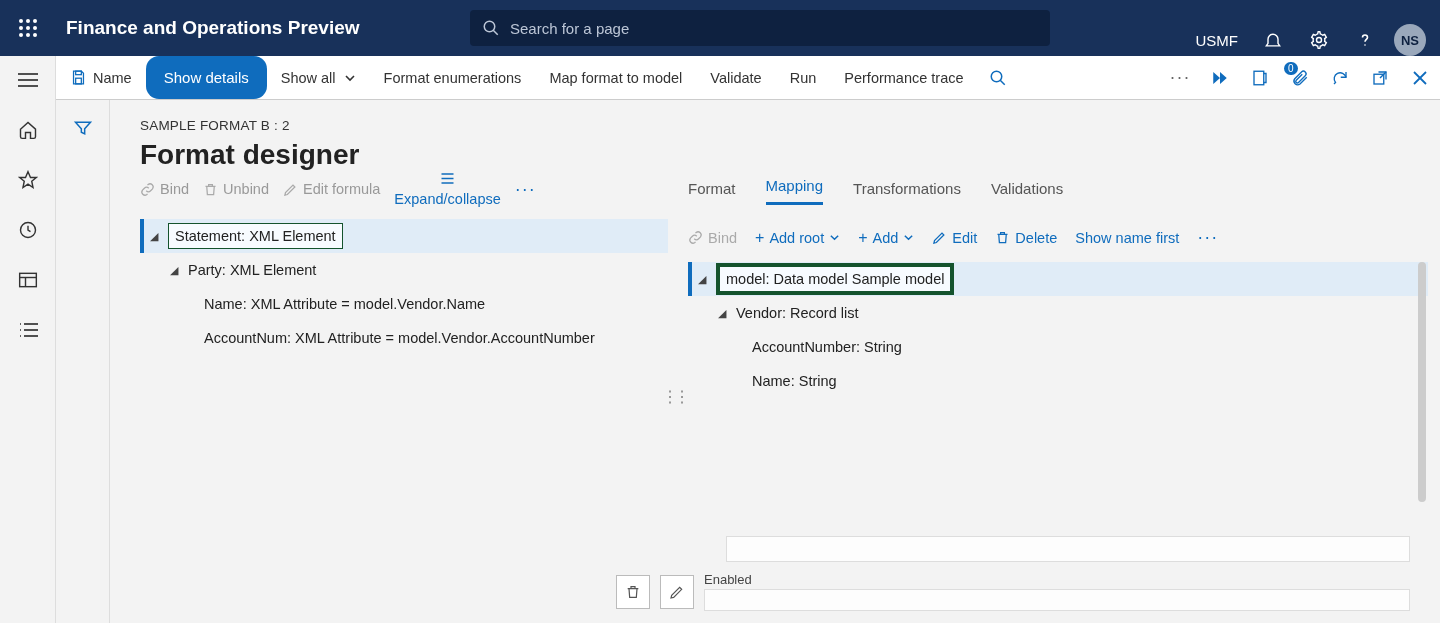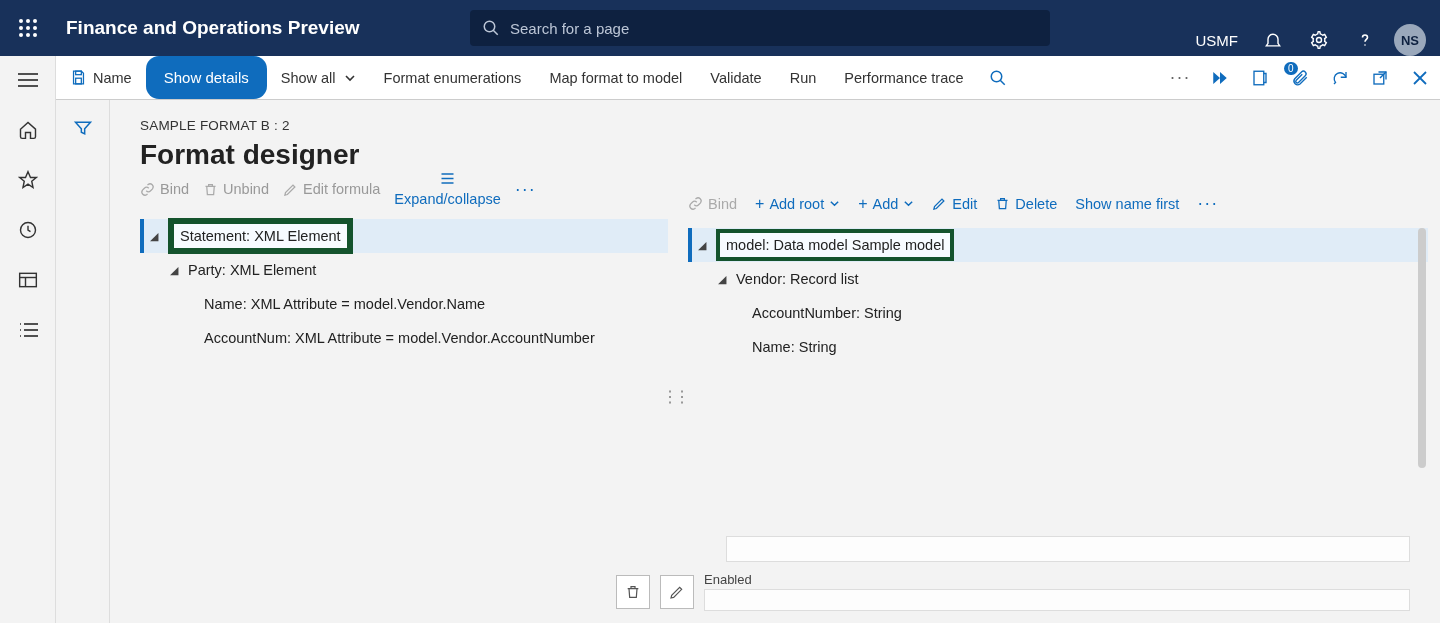--- a/index.html
+++ b/index.html
@@ -89,21 +89,21 @@
   .left-toolbar .tbtn { display: flex; align-items: center; gap: 5px; cursor: pointer; }
   .left-toolbar .tbtn.active { color: #0f6cbd; flex-direction: column; }
   .left-toolbar .dots { color: #0f6cbd; font-size: 18px; letter-spacing: 1px; cursor: pointer; }
 
   
   .tree { margin-top: 12px; font-size: 14.5px; color: #222; }
   .tree-row { display: flex; align-items: center; height: 34px; padding-left: 6px; }
   .tree-row.sel {
     background: #e0ecf7; border-left: 4px solid #0f6cbd;
   }
-  .tree-row.sel .label { border: 6px solid #14532d; padding: 4px 6px; background: #f7fbff; }
+  .tree-row.sel .label { border: 1px solid #14532d; padding: 4px 6px; background: #f7fbff; }
   .caret { width: 18px; font-size: 11px; color: #444; cursor: pointer; }
   .indent1 { padding-left: 30px; }
   .indent2 { padding-left: 64px; }
 
   
   .tabs { display: flex; gap: 30px; font-size: 15px; color: #555; height: 34px; align-items: flex-end; }
   .tabs .tab { padding-bottom: 8px; cursor: pointer; }
   .tabs .tab.active { color: #0f6cbd; border-bottom: 3px solid #0f6cbd; font-weight: 500; }
 
   
@@ -368,20 +368,26 @@
           </div>
           <div class="tree-row indent2">
             <span>AccountNum: XML Attribute = model.Vendor.AccountNumber</span>
           </div>
         </div>
       </div>
 
       <div class="vgrip">⋮⋮</div>
 
       <div class="pane-right" style="position:relative;">
+        <div class="tabs">
+          <div class="tab"><span>Format</span></div>
+          <div class="tab active"><span>Mapping</span></div>
+          <div class="tab"><span>Transformations</span></div>
+          <div class="tab"><span>Validations</span></div>
+        </div>
 
         <div class="right-toolbar">
           <div class="rbtn disabled">
             <svg width="15" height="15" viewBox="0 0 24 24" fill="none" stroke="#aaa" stroke-width="2">
                 <path d="M10 14a5 5 0 007 0l3-3a5 5 0 00-7-7l-1 1"></path>
                 <path d="M14 10a5 5 0 00-7 0l-3 3a5 5 0 007 7l1-1"></path>
               </svg>
             <span>Bind</span>
           </div>
           <div class="rbtn">

